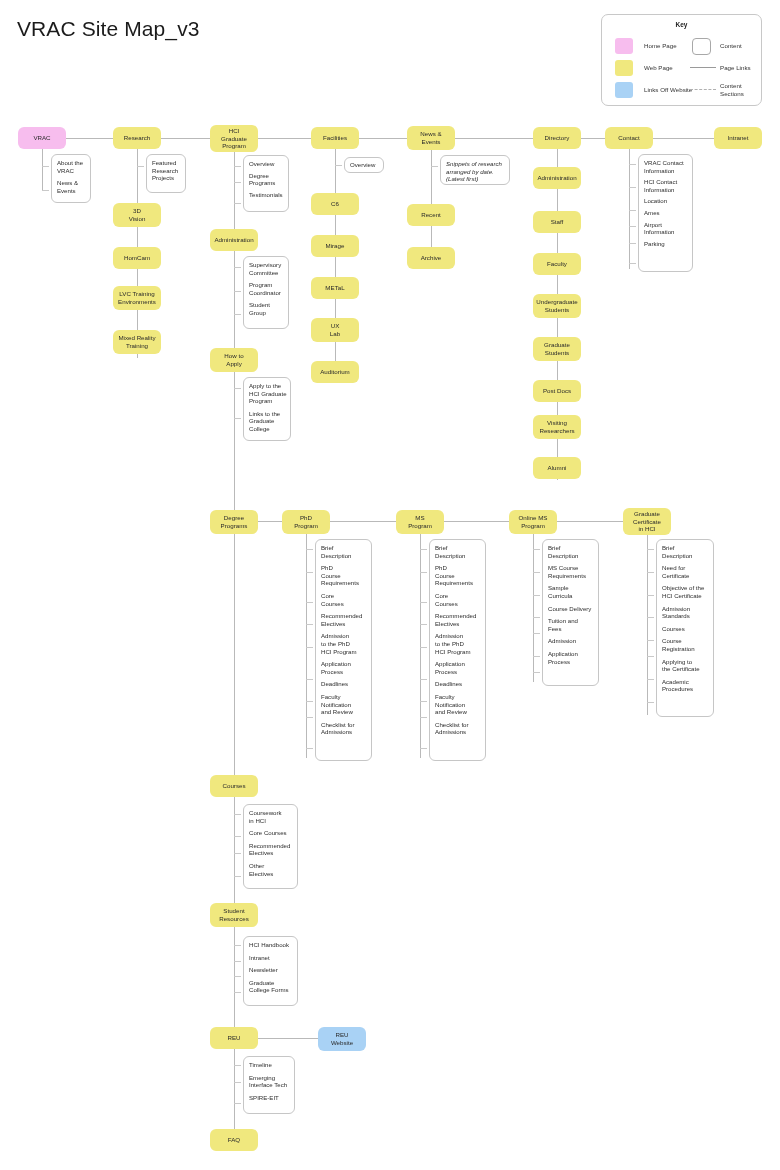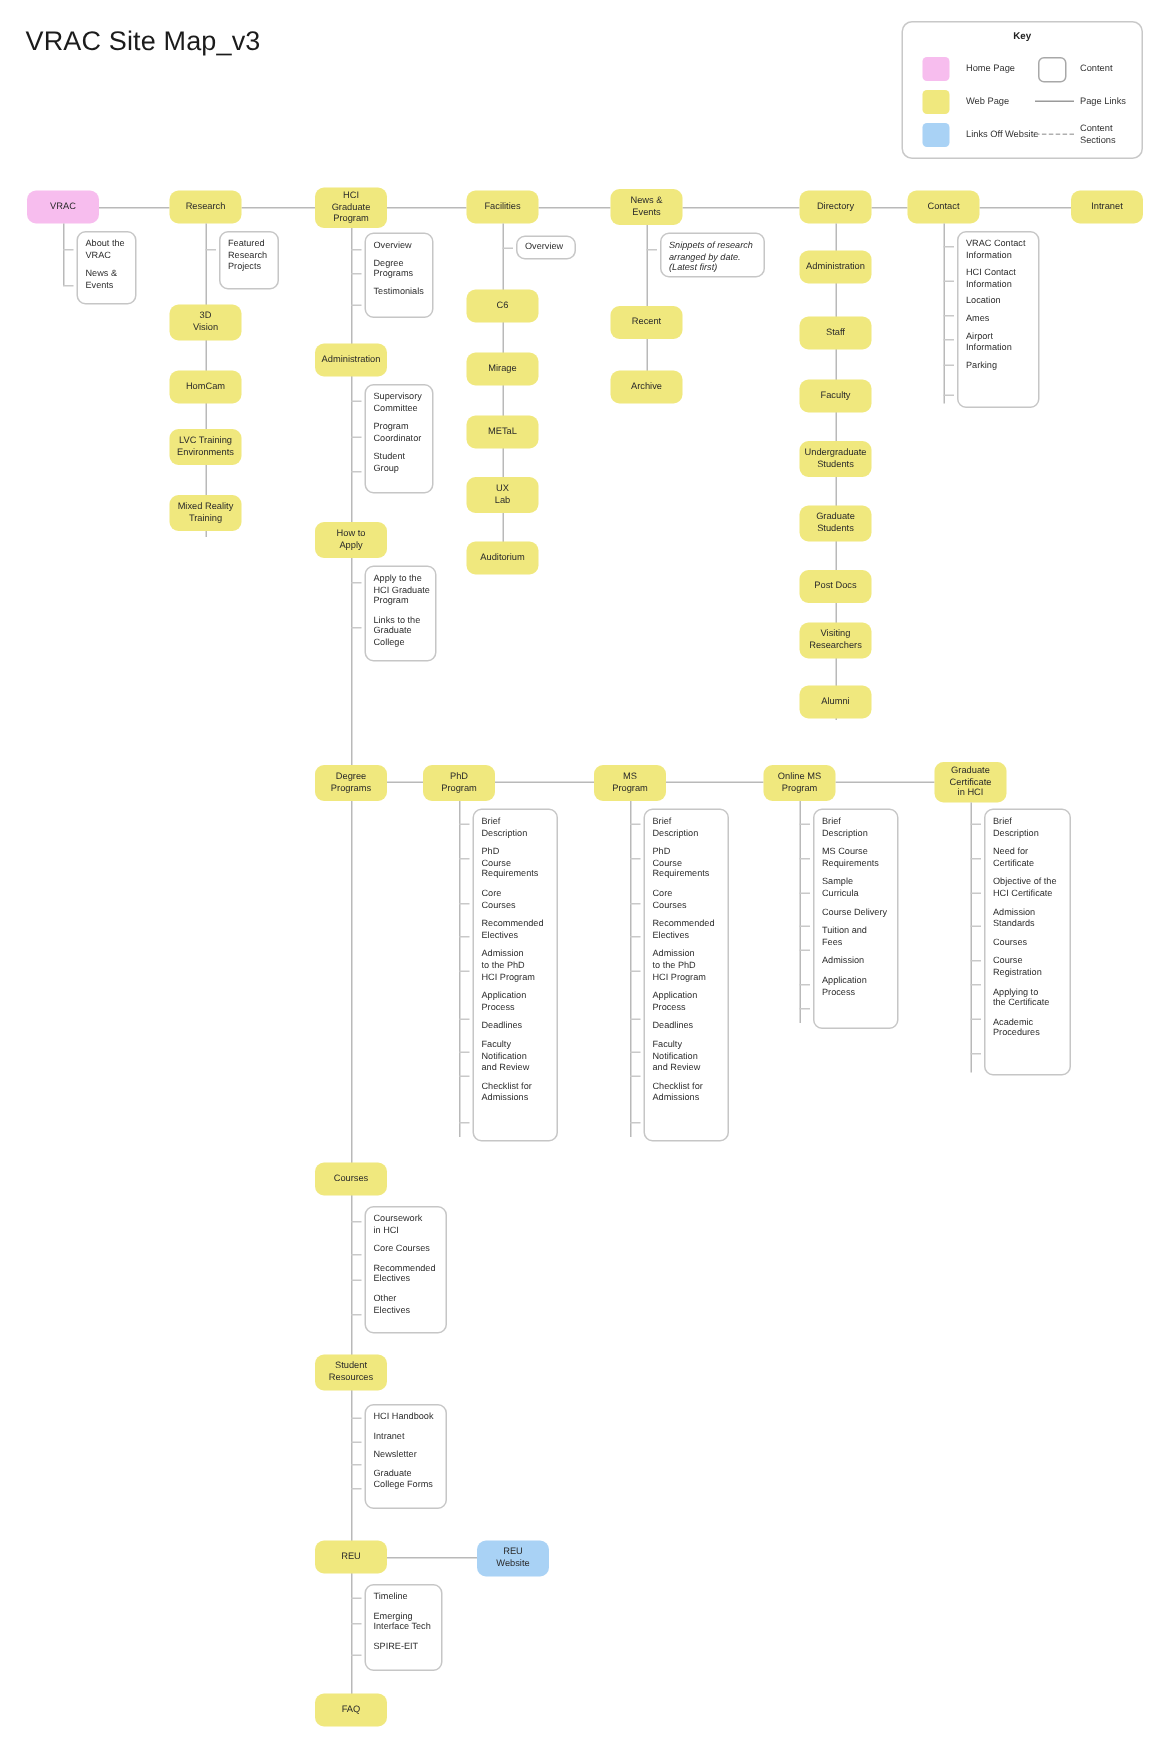--- a/index.html
+++ b/index.html
@@ -16,21 +16,21 @@
     width: 780px;
     height: 1170px;
     overflow: hidden;
     background: #ffffff;
   }
   
   #page-title {
     position: absolute;
     left: 17px;
     top: 17px;
-    font-size: 18px;
+    font-size: 21px;
     color: #1b1b1b;
     letter-spacing: 0.1px;
     white-space: nowrap;
   }
   
   #key-box {
     position: absolute;
     left: 601px;
     top: 14px;
     width: 161px;

